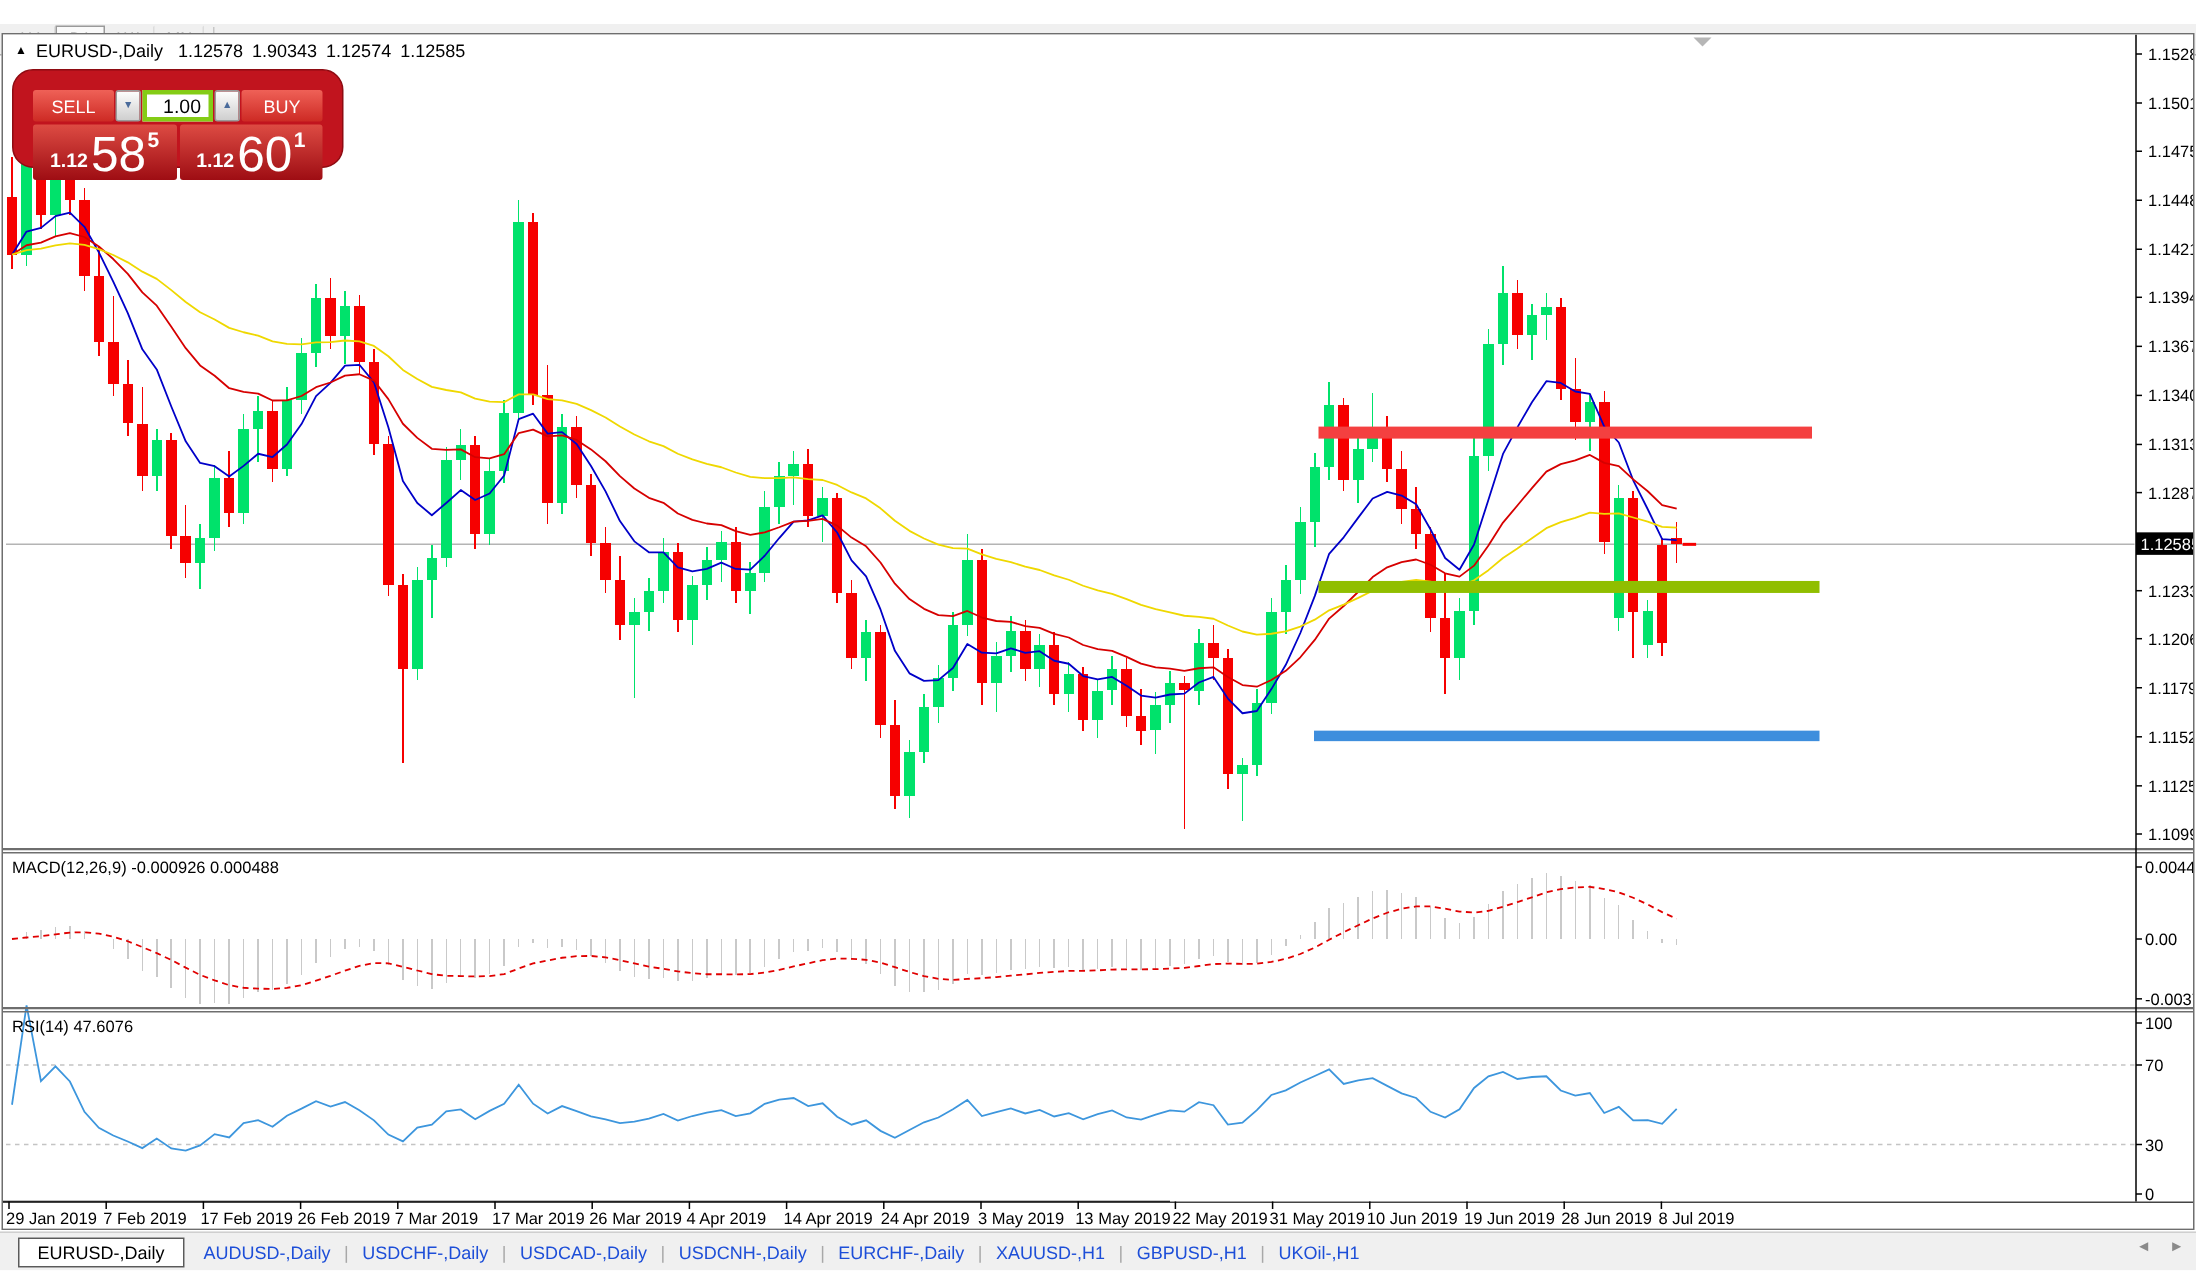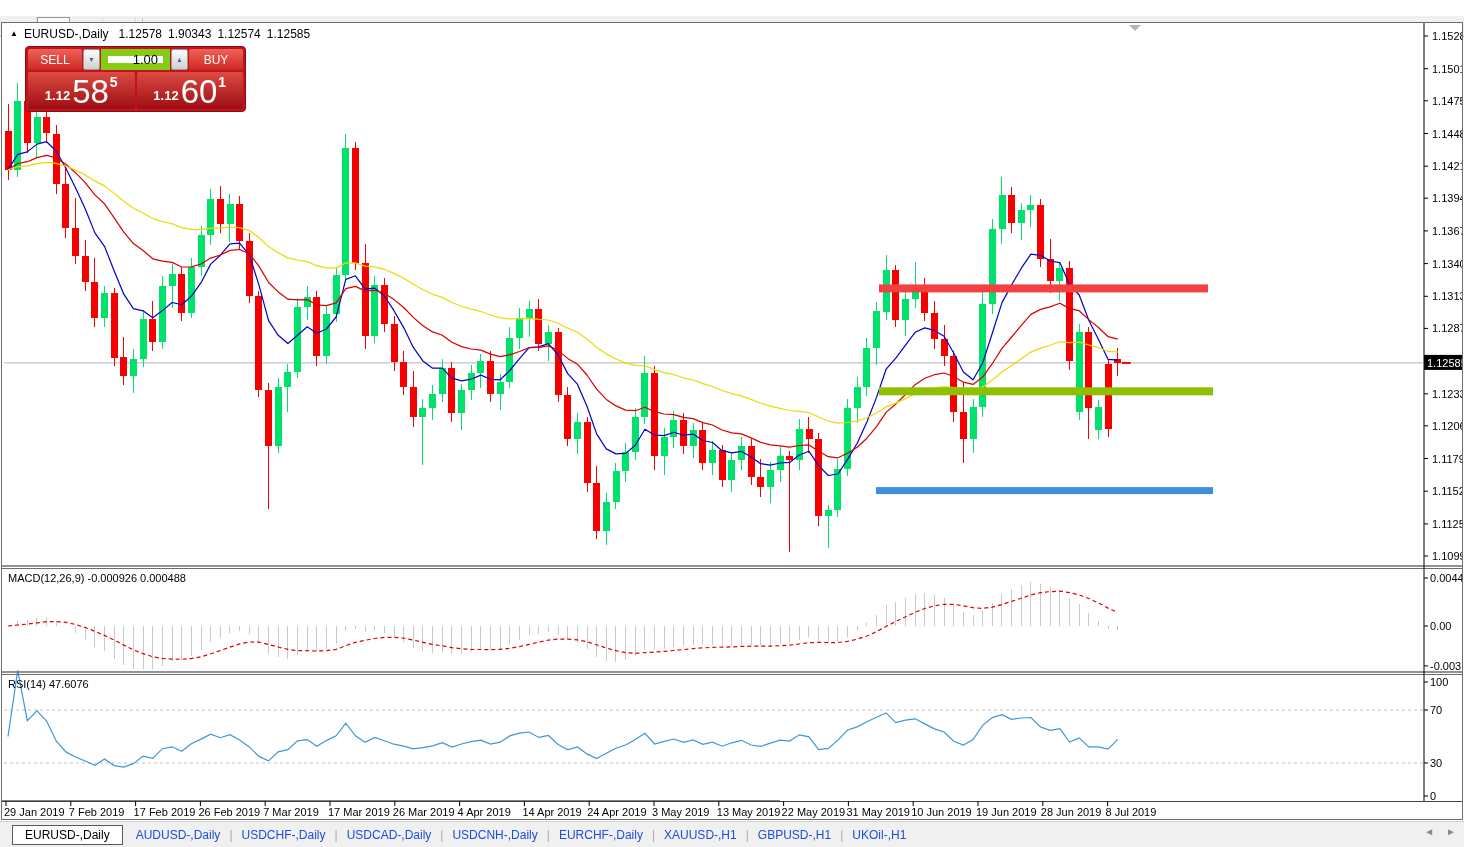--- a/index.html
+++ b/index.html
@@ -15,29 +15,29 @@
   .tb-sep{width:1px;height:17px;background:#c7c7c7;margin-left:6px;}
   
   #chartwin{position:absolute;left:1px;top:22px;width:1462px;height:798px;
             border:1px solid #6e6e6e;background:#fff;box-sizing:border-box;}
   #chart-svg{position:absolute;left:0;top:0;}
   
   #chart-title{position:absolute;left:8px;top:4px;font-size:12px;color:#000;display:flex;gap:6px;align-items:center;white-space:nowrap;}
   #chart-title .arr{font-size:8px;position:relative;top:-1px;}
   #chart-title .sym{margin-right:4px;}
   
-  #tpanel{position:absolute;left:23px;top:23px;width:221px;height:66px;background:#c1141e;
-          border:1px solid #8e0b12;border-radius:4px;padding:2px;box-sizing:border-box;}
+  #tpanel{position:absolute;left:6px;top:23px;width:221px;height:66px;background:#c1141e;
+          border:1px solid #8e0b12;border-radius:14px;padding:13px;box-sizing:border-box;}
   .tp-row1{display:flex;height:21px;gap:1px;}
   .tp-btn{flex:0 0 54px;display:flex;align-items:center;justify-content:center;color:#fff;
           font-size:12px;background:linear-gradient(#ef6157,#cd2a24);border-radius:2px;cursor:default;}
   .tp-spin{flex:0 0 17px;background:linear-gradient(#fdfdfd,#cfcfcf);border:1px solid #9a9a9a;
            border-radius:2px;display:flex;align-items:center;justify-content:center;box-sizing:border-box;}
   .tp-spin .arr{font-size:7px;color:#4a6b9b;}
-  .tp-vol{flex:1 1 auto;background:#fff;border:7px solid #84cc16;box-sizing:border-box;
+  .tp-vol{flex:1 1 auto;background:#fff;border:3px solid #84cc16;box-sizing:border-box;
           display:flex;align-items:center;justify-content:flex-end;padding-right:5px;
           font-size:13px;color:#000;}
   .tp-row2{display:flex;margin-top:2px;gap:2px;height:37px;}
   .tp-big{flex:1 1 50%;background:linear-gradient(#dd4b43,#9e0d13);border-radius:2px;color:#fff;
           display:flex;align-items:flex-end;justify-content:center;padding-bottom:3px;cursor:default;}
   .bp-small{font-size:13px;font-weight:700;margin-right:2px;line-height:1;position:relative;top:-4px;}
   .bp-big{font-size:33px;line-height:0.85;}
   .bp-sup{font-size:14px;font-weight:700;position:relative;top:-16px;margin-left:1px;}
   
   #tabbar{position:absolute;left:0;top:821px;width:1464px;height:26px;background:#f0f0f0;

